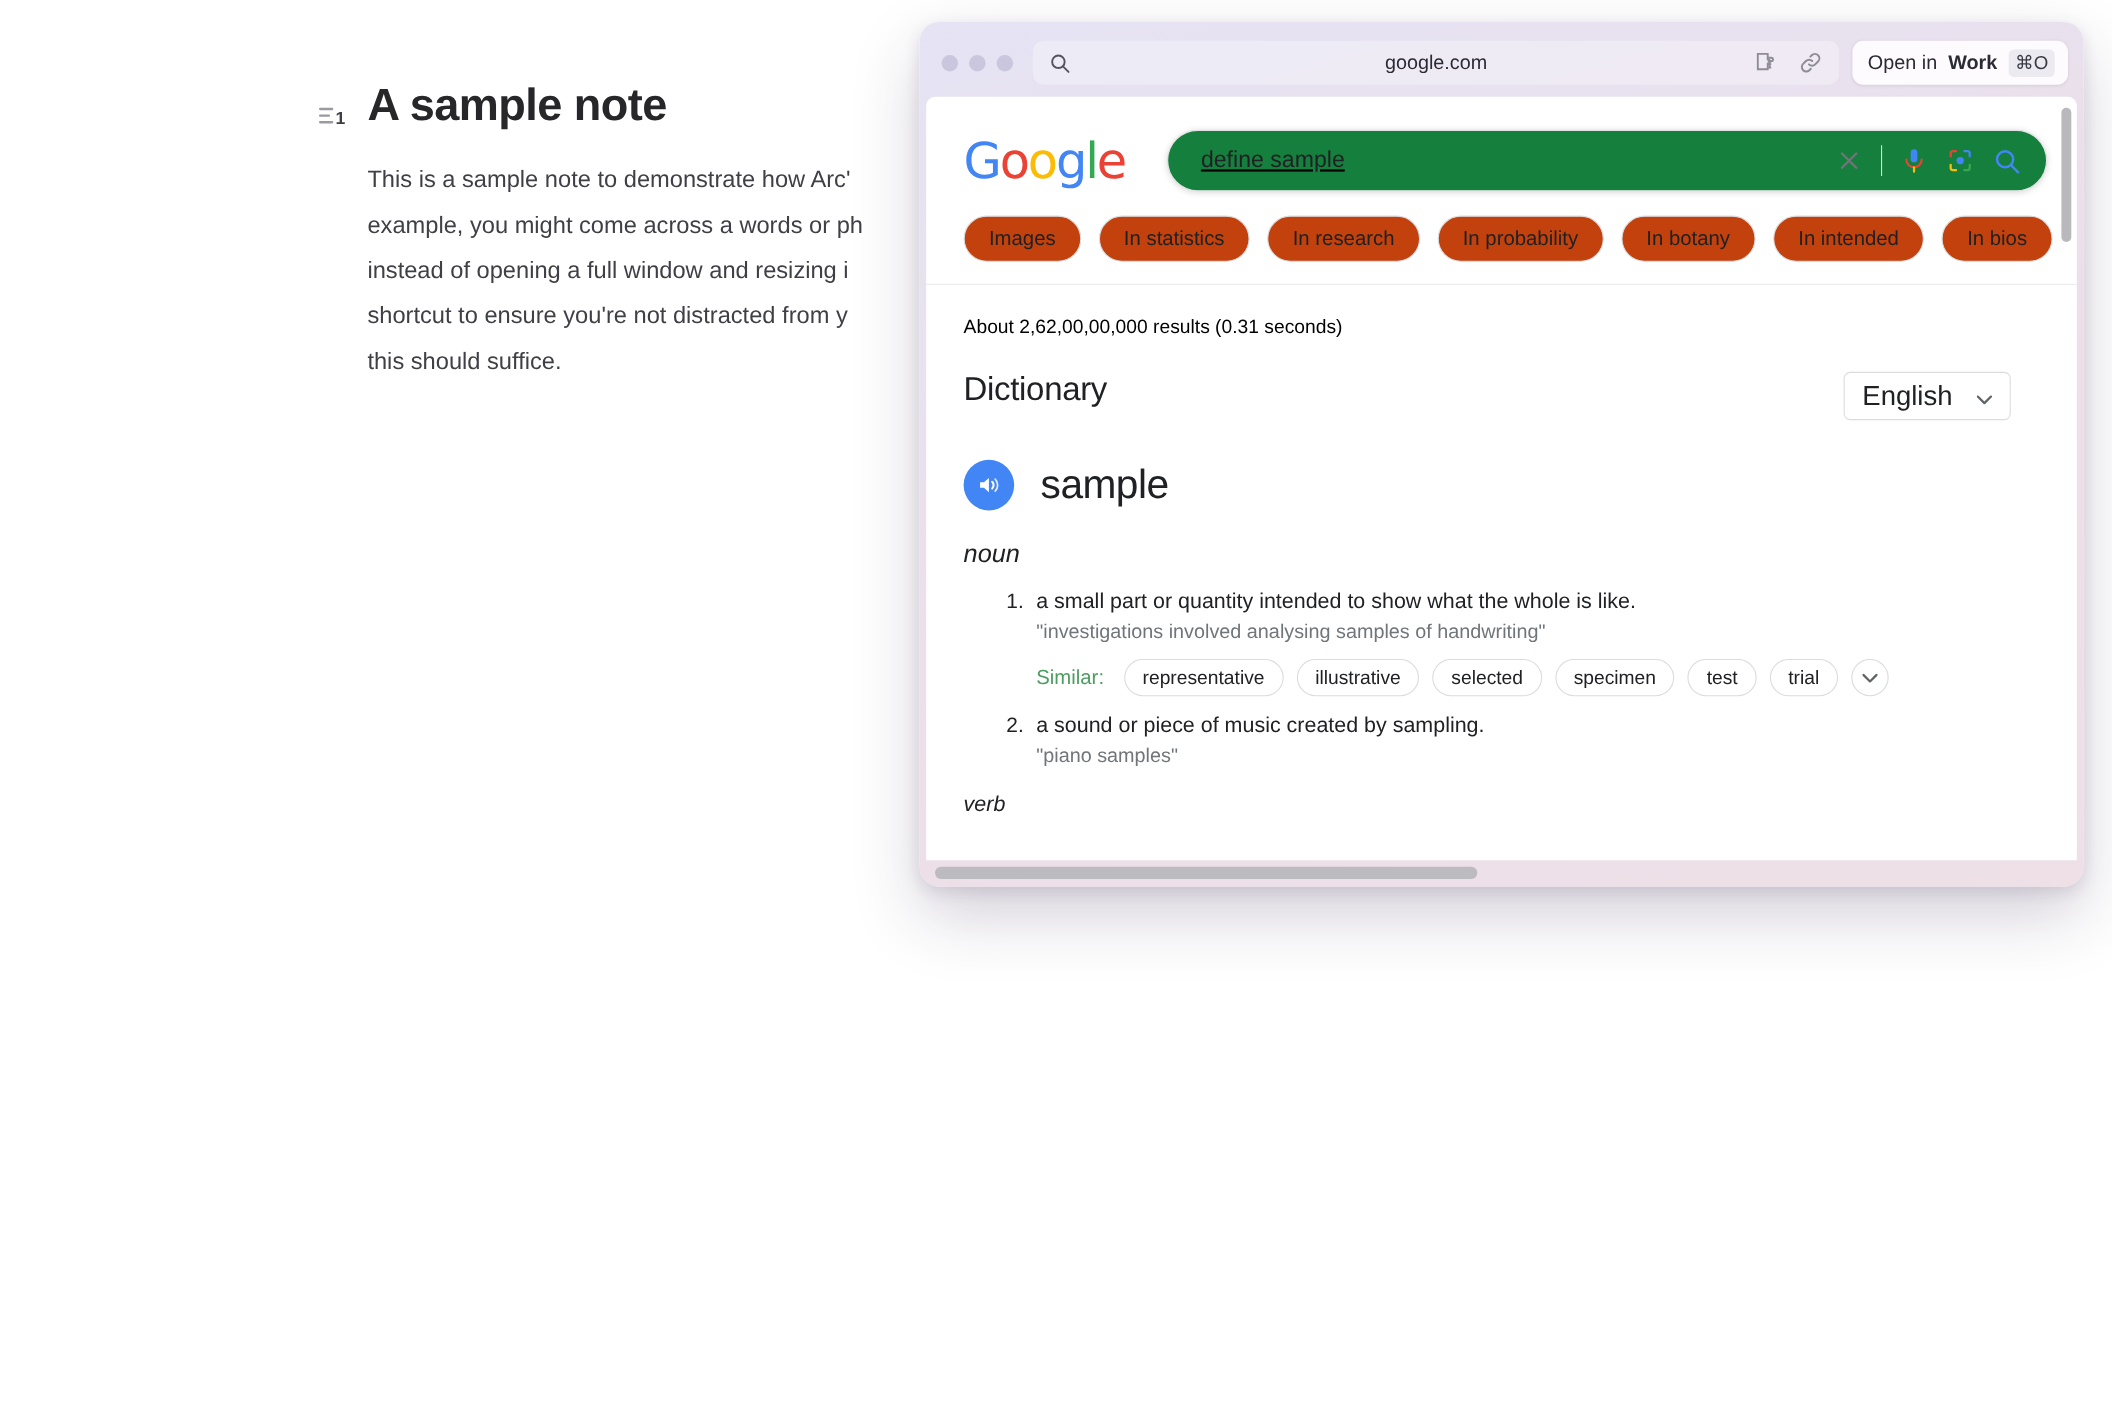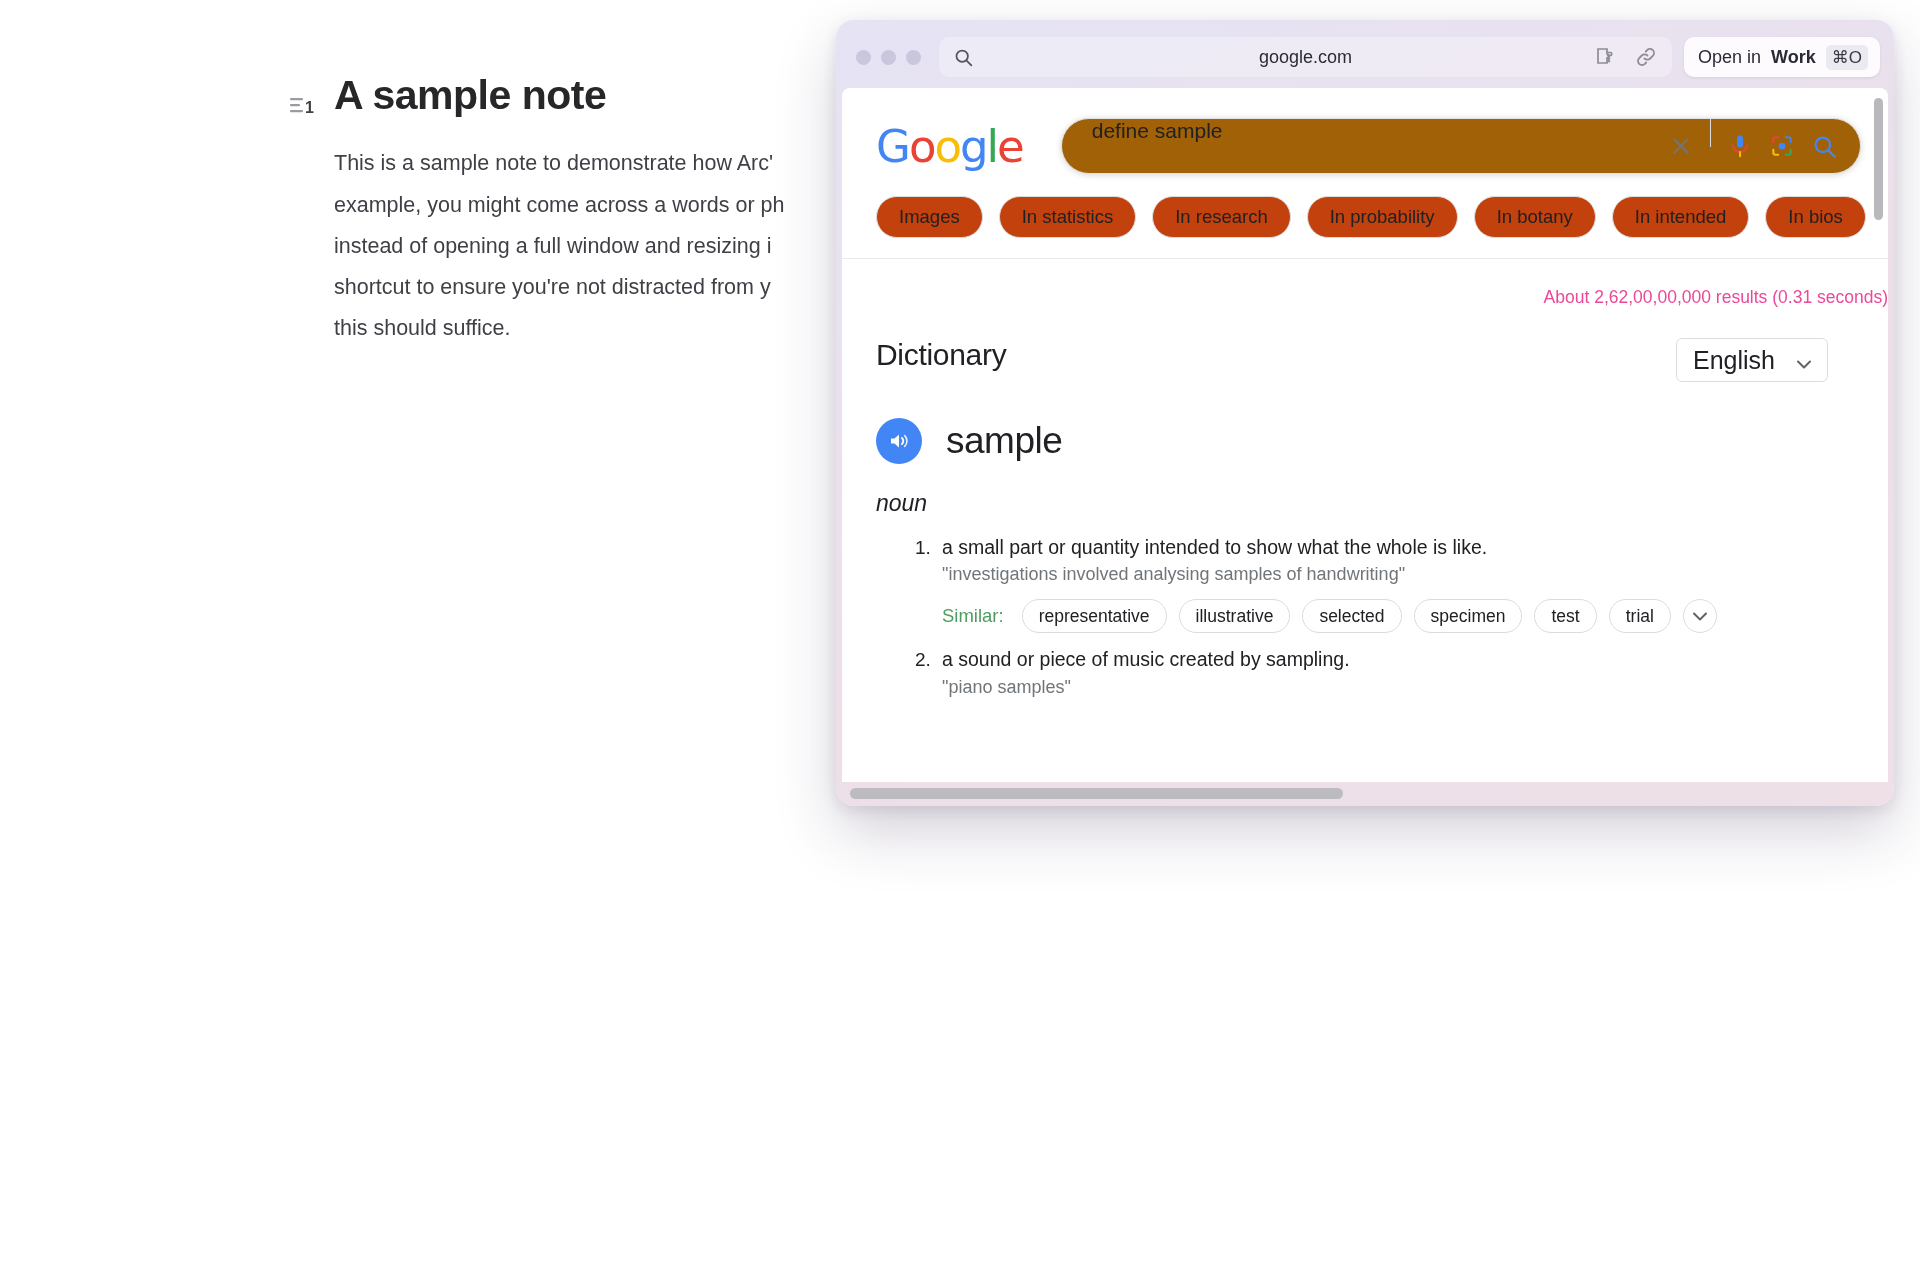--- a/index.html
+++ b/index.html
@@ -77,39 +77,40 @@
   }
   .g-header { padding: 30px 0 0 34px; display: flex; align-items: center; gap: 38px; }
   .g-logo { font-size: 45px; font-weight: 500; letter-spacing: -2px; line-height: 1;
             font-family: "DejaVu Sans", sans-serif; white-space: nowrap; }
   .g-logo span:nth-child(1){color:#4285f4;} .g-logo span:nth-child(2){color:#ea4335;}
   .g-logo span:nth-child(3){color:#fbbc05;} .g-logo span:nth-child(4){color:#4285f4;}
   .g-logo span:nth-child(5){color:#34a853;} .g-logo span:nth-child(6){color:#ea4335;}
   .searchbox {
     width: 800px; height: 56px; border-radius: 28px; border: 1px solid #e3e3e3;
     box-shadow: 0 1px 6px rgba(32,33,36,.18);
-    display: flex; padding: 0 22px 0 30px; gap: 16px;
-    background: #a16207;
+    display: flex; align-items: center; padding: 0 22px 0 30px; gap: 16px;
+    background: #15803d;
+    text-decoration: underline;
   }
   .query { flex: 1; font-size: 21px; color: #202124; }
   .sb-sep { width: 1px; height: 28px; background: #dadce0; }
   .sb-ico { display: flex; align-items: center; cursor: pointer; }
 
   .chips-row {
     display: flex; gap: 16px; padding: 22px 0 20px 34px;
     border-bottom: 1px solid #ebebeb;
   }
   .chip {
     height: 42px; border: 1px solid #dadce0; border-radius: 21px;
     display: flex; align-items: center; padding: 0 22px;
     font-size: 18.5px; color: #202124; white-space: nowrap; background: #c2410c;
   }
 
   .results { padding: 28px 0 0 34px; }
-  .result-stats { font-size: 17.5px; color: #ec4899; text-align: right; }
+  .result-stats { font-size: 17.5px; color: #000000; }
   .dict-head { display: flex; align-items: flex-start; margin-top: 30px; }
   .dict-left { flex: 1; }
   .dict-title { font-size: 30px; color: #202124; font-weight: 400; letter-spacing: -.3px; }
   .dict-sub { margin-top: 10px; font-size: 17px; color: #4d5156; }
   .dict-sub u { text-decoration: underline; cursor: pointer; }
   .lang-select {
     margin-right: 60px; height: 44px; border: 1px solid #dadce0; border-radius: 6px;
     display: flex; align-items: center; gap: 22px; padding: 0 16px;
     font-size: 25px; color: #202124; background: #fff; cursor: pointer;
   }
@@ -309,20 +310,21 @@
                   </svg>
               </span>
             </div>
           </li>
           <li>
             <div class="def-text">a sound or piece of music created by sampling.</div>
             <div class="def-example">"piano samples"</div>
           </li>
         </ol>
 
+        <div class="pos2">verb</div>
       </div>
     </div>
 
     <div class="hscroll-track">
       <div class="hscroll-thumb"></div>
     </div>
   </div>
 </div>
 
 </body></html>

